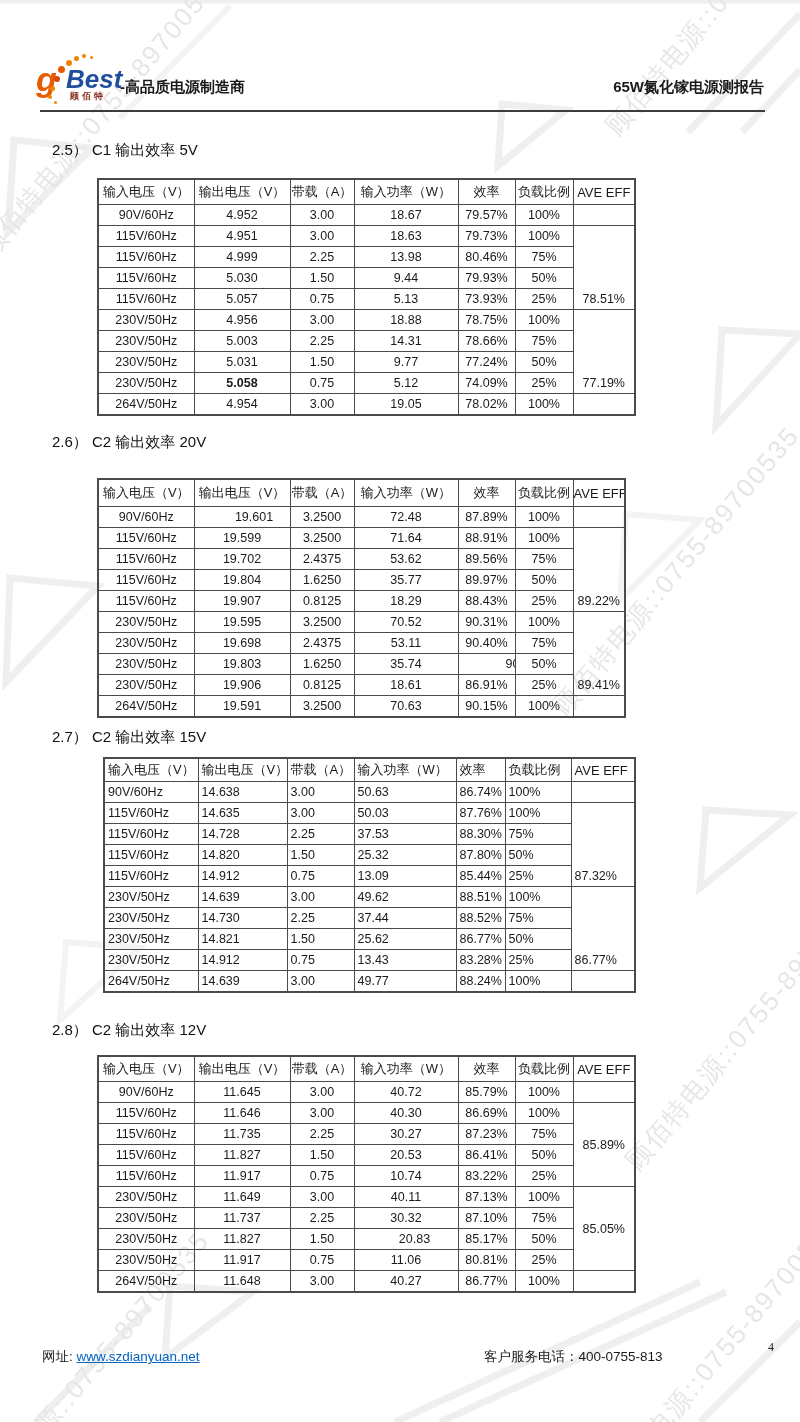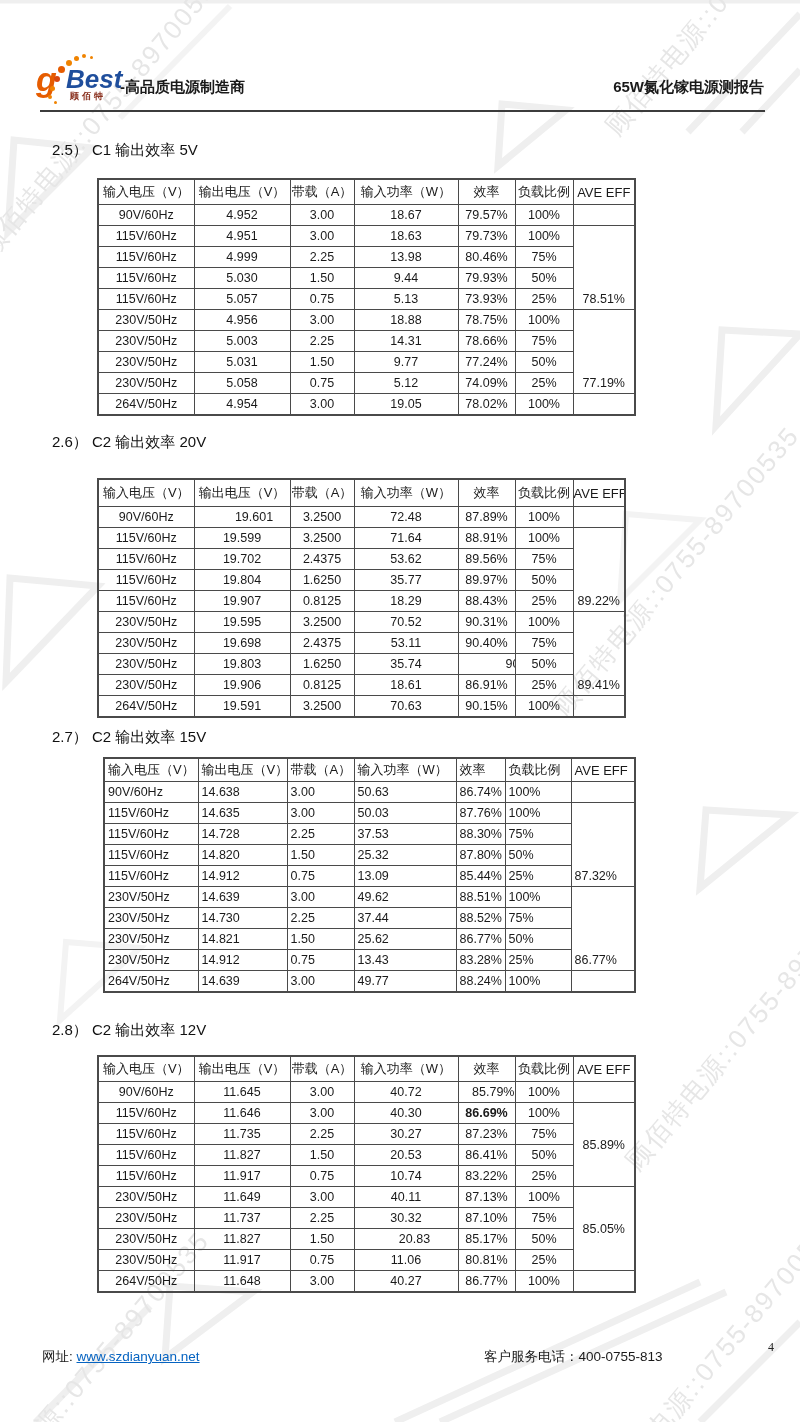--- a/index.html
+++ b/index.html
@@ -181,21 +181,21 @@
           <tr>
             <td style="height: 20px;">230V/50Hz</td>
             <td style="height: 20px; margin-top: 22px;">5.031</td>
             <td style="height: 20px;">1.50</td>
             <td style="height: 20px;">9.77</td>
             <td style="height: 20px;">77.24%</td>
             <td style="height: 20px;">50%</td>
           </tr>
           <tr>
             <td style="height: 20px;">230V/50Hz</td>
-            <td style="height: 20px;">5.058</td>
+            <td style="height: 20px; font-weight: bold;">5.058</td>
             <td style="height: 20px;">0.75</td>
             <td style="height: 20px;">5.12</td>
             <td style="height: 20px;">74.09%</td>
             <td style="height: 20px;">25%</td>
           </tr>
           <tr>
             <td style="height: 20px;">264V/50Hz</td>
             <td style="height: 20px;">4.954</td>
             <td style="height: 20px;">3.00</td>
             <td style="height: 20px;">19.05</td>
@@ -444,30 +444,30 @@
             <th style="height: 24px;">负载比例</th>
             <th style="height: 24px;">AVE EFF</th>
           </tr>
         </thead>
         <tbody>
           <tr>
             <td style="height: 20px;">90V/60Hz</td>
             <td style="height: 20px;">11.645</td>
             <td style="height: 20px;">3.00</td>
             <td style="height: 20px;">40.72</td>
-            <td style="height: 20px; text-align: right;">85.79%</td>
+            <td style="height: 20px;">85.79%</td>
             <td style="height: 20px;">100%</td>
             <td class="ave" rowspan="1"></td>
           </tr>
           <tr>
             <td style="height: 20px;">115V/60Hz</td>
             <td style="height: 20px;">11.646</td>
             <td style="height: 20px;">3.00</td>
             <td style="height: 20px;">40.30</td>
-            <td style="height: 20px; font-weight: bold;">86.69%</td>
+            <td style="height: 20px;">86.69%</td>
             <td style="height: 20px;">100%</td>
             <td class="ave" rowspan="4">85.89%</td>
           </tr>
           <tr>
             <td style="height: 20px;">115V/60Hz</td>
             <td style="height: 20px;">11.735</td>
             <td style="height: 20px;">2.25</td>
             <td style="height: 20px;">30.27</td>
             <td style="height: 20px;">87.23%</td>
             <td style="height: 20px;">75%</td>

